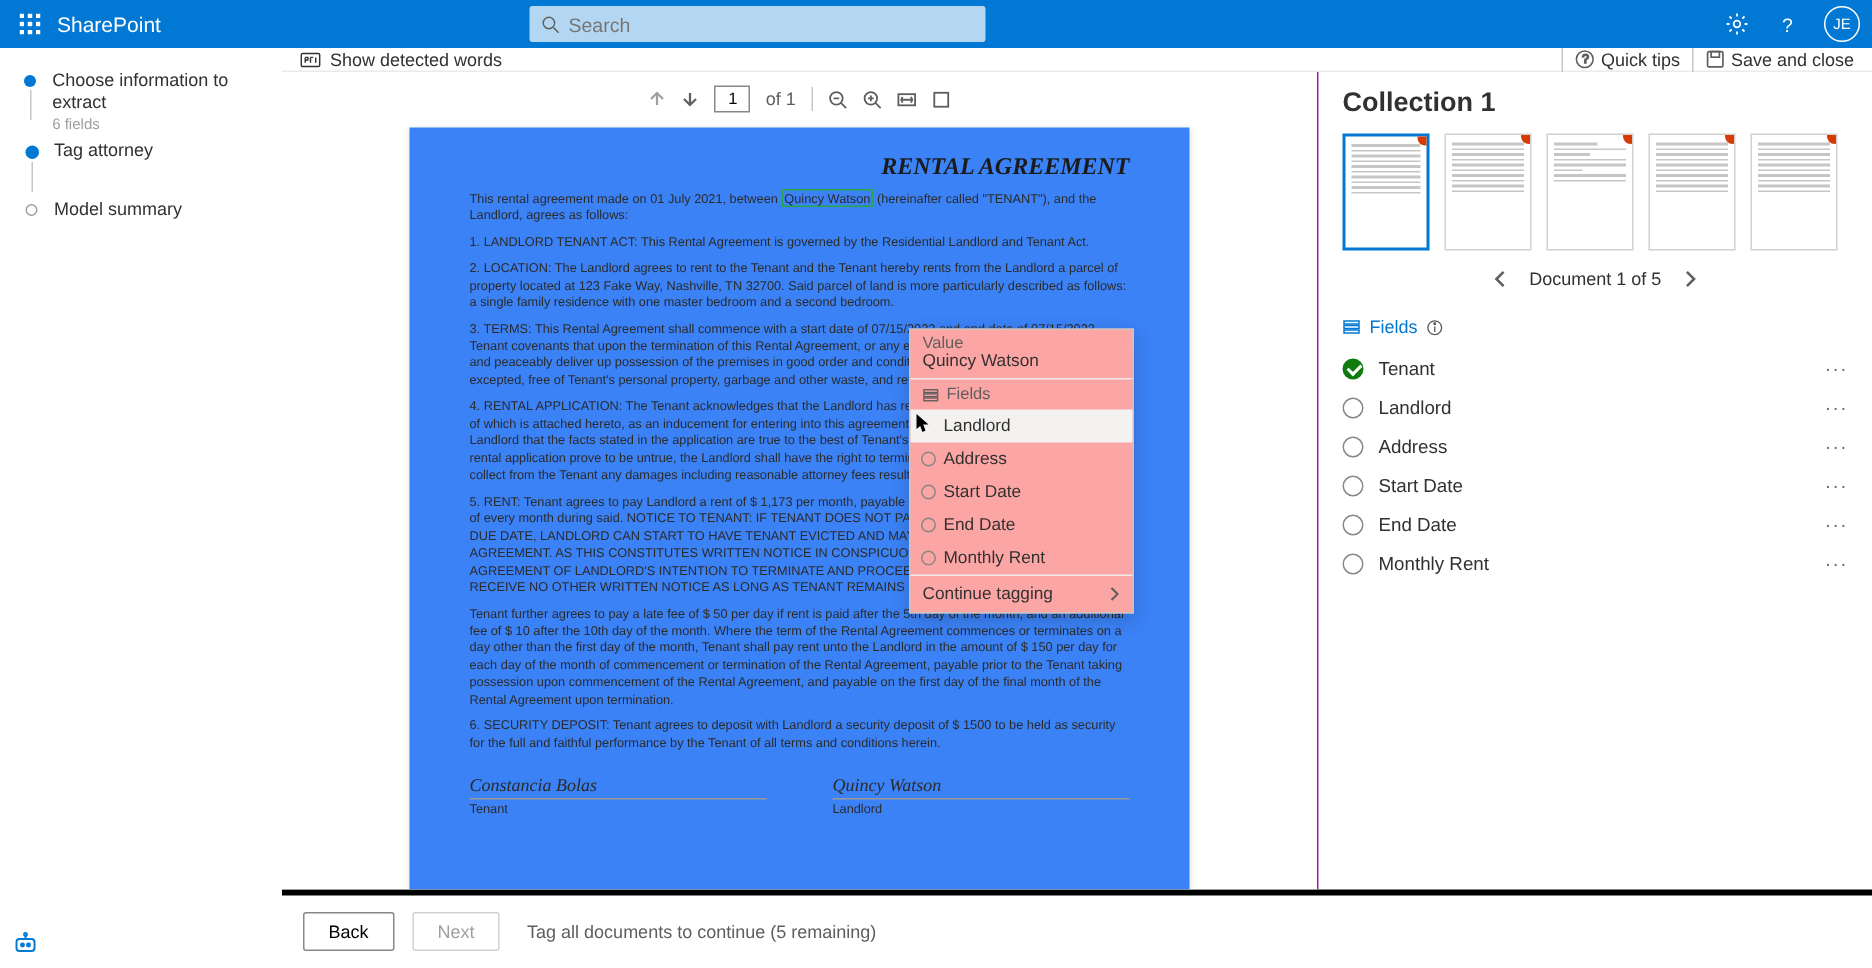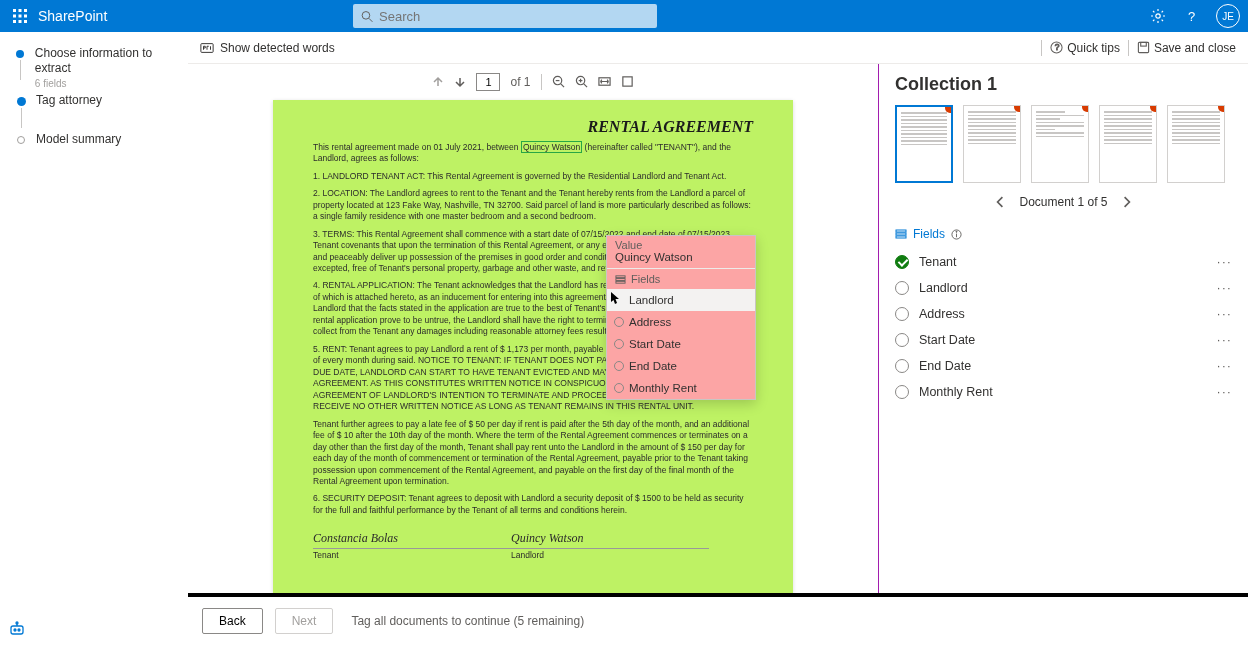--- a/index.html
+++ b/index.html
@@ -26,40 +26,40 @@
   .step-ind-col { width: 14px; display: flex; flex-direction: column; align-items: center; margin-right: 8px; }
   .step-dot { width: 8px; height: 8px; border-radius: 50%; background: #0078d4; margin-top: 4px; }
   .step-dot.hollow { background: #fff; border: 1.5px solid #a19f9d; }
   .step-dot.active { width: 9px; height: 9px; }
   .step-line { width: 1px; height: 20px; background: #c8c6c4; margin-top: 2px; }
   .step-label { font-size: 12px; color: #323130; line-height: 15px; }
   .step-sub { font-size: 10px; color: #a19f9d; margin-top: 2px; }
 
   
   .main-panel { flex: 1; display: flex; flex-direction: column; }
-  .toolbar-row { height: 32px; border-bottom: 1px solid #edebe9; display: flex; align-items: center; padding: 0 12px; font-size: 12px; color: #323130; }
+  .toolbar-row { height: 16px; border-bottom: 1px solid #edebe9; display: flex; align-items: center; padding: 0 12px; font-size: 12px; color: #323130; }
   .toolbar-left { display: flex; align-items: center; gap: 6px; cursor: pointer; }
   .toolbar-right { margin-left: auto; display: flex; align-items: center; gap: 6px; }
   .tool-link { display: flex; align-items: center; gap: 4px; cursor: pointer; color: #323130; }
   .divider-v { width: 1px; height: 16px; background: #c8c6c4; margin: 0 2px; }
 
   
   .viewer-body { flex: 1; display: flex; overflow: hidden; }
   .doc-area { flex: 1; display: flex; flex-direction: column; align-items: center; background: #fff; position: relative; }
   .doc-controls { height: 30px; display: flex; align-items: center; justify-content: center; gap: 10px; font-size: 12px; color: #605e5c; margin-top: 4px; }
   .doc-controls .pg-input { width: 24px; height: 18px; border: 1px solid #8a8886; text-align: center; font-size: 11px; }
   .doc-controls svg { cursor: pointer; }
   .ctl-sep { width: 1px; height: 16px; background: #c8c6c4; }
 
-  .doc-page { width: 520px; height: 530px; background: #bef264; box-shadow: 0 1px 4px rgba(0,0,0,0.15); margin-top: 4px; padding: 18px 40px 10px 40px; position: relative; overflow: hidden; }
+  .doc-page { width: 520px; height: 530px; background: #3b82f6; box-shadow: 0 1px 4px rgba(0,0,0,0.15); margin-top: 4px; padding: 18px 40px 10px 40px; position: relative; overflow: hidden; }
   .doc-title { text-align: right; font-weight: 700; font-size: 16px; font-style: italic; color: #1b1b1b; margin-bottom: 6px; font-family: Georgia, serif; }
   .doc-text { font-size: 8.5px; color: #2b2b2b; line-height: 1.35; font-family: Arial, sans-serif; }
   .doc-text p { margin-bottom: 6px; }
 
-  .sig-row { display: flex; margin-top: 14px; font-size: 8.5px; }
+  .sig-row { display: flex; justify-content: space-between; margin-top: 14px; font-size: 8.5px; }
   .sig { width: 45%; }
   .sig-name { font-style: italic; font-family: "Brush Script MT", cursive; font-size: 12px; border-bottom: 1px solid #999; padding-bottom: 1px; }
   .sig-label { margin-top: 1px; }
 
   
   .tag-popup { position: absolute; left: 418px; top: 171px; width: 150px; background: #fca5a5; border: 1px solid #c8c6c4; box-shadow: 0 4px 12px rgba(0,0,0,0.18); font-size: 11.5px; z-index: 50; }
   .tag-popup .vlabel { padding: 3px 8px 0 8px; color: #605e5c; font-size: 11px; }
   .tag-popup .vval { padding: 0 8px 5px 8px; color: #323130; font-size: 11.5px; }
   .tag-popup .section-h { padding: 4px 8px; border-top: 1px solid #edebe9; color: #605e5c; font-size: 11px; display: flex; align-items: center; gap: 5px; }
   .tag-popup .opt { padding: 5px 8px 5px 22px; display: flex; align-items: center; gap: 8px; cursor: pointer; position: relative; }
@@ -284,20 +284,26 @@
               <span>Start Date</span>
             </div>
           <div class="opt">
               <div class="radio"></div>
               <span>End Date</span>
             </div>
           <div class="opt">
               <div class="radio"></div>
               <span>Monthly Rent</span>
             </div>
+          <div class="cont">
+            <span>Continue tagging</span>
+            <svg width="8" height="10" viewBox="0 0 8 10" fill="none" stroke="#605e5c" stroke-width="1.4">
+                <path d="M2 1l4 4-4 4"></path>
+              </svg>
+          </div>
         </div>
       </div>
 
       <div class="right-panel">
         <div class="coll-title">Collection 1</div>
         <div class="thumbs">
           <div class="thumb active">
               <div class="tdot"></div>
               <div class="thumb-lines">
                 <span></span>

